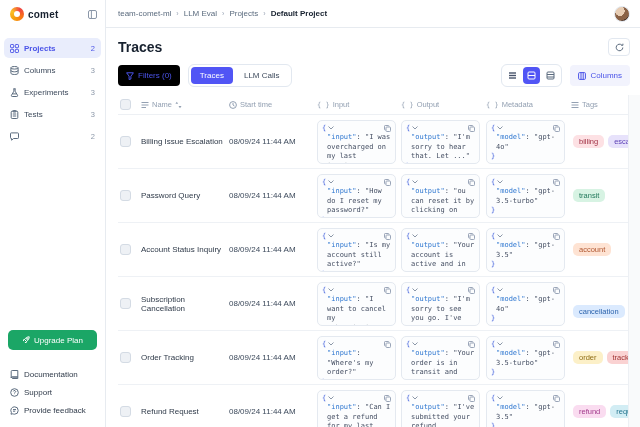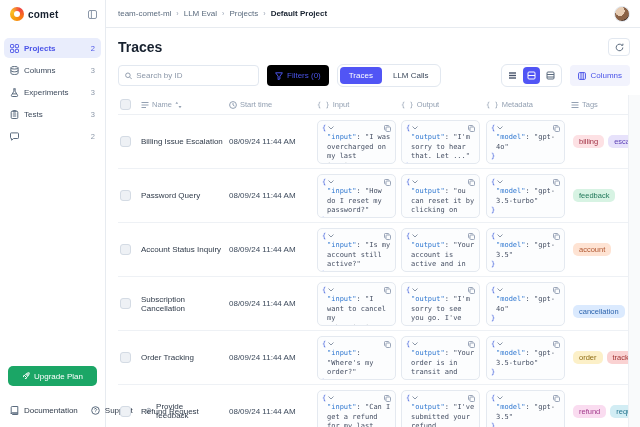--- a/index.html
+++ b/index.html
@@ -17,21 +17,21 @@
   .logo-text { font-size:10px; font-weight:bold; color:#17212f; letter-spacing:.2px; }
   .nav { margin-top:10px; padding:0 4px; display:flex; flex-direction:column; gap:2px; }
   .nav-item { height:20px; display:flex; align-items:center; gap:5px; padding:0 6px; border-radius:5px; font-size:8px; color:#3d4a5c; cursor:pointer; }
   .nav-item .cnt { margin-left:auto; color:#8b97a8; font-size:7.5px; }
   .nav-item svg { flex:0 0 auto; }
   .nav-item.active { background:#e9edfc; color:#4a53e8; font-weight:bold; }
   .nav-item.active .cnt { color:#4a53e8; font-weight:normal; }
   .side-spacer { flex:1; }
   .upgrade-btn { margin:0 8px 16px 8px; height:20px; border:none; border-radius:5px; background:#1ba666; color:#fff;
     font-size:8px; font-family:inherit; display:flex; align-items:center; justify-content:center; gap:4px; cursor:pointer; }
-  .side-footer { padding:0 4px 8px 4px; display:flex; flex-direction:row; gap:1px; }
+  .side-footer { padding:0 4px 8px 4px; display:flex; flex-direction:column; gap:1px; }
   .foot-item { height:17px; display:flex; align-items:center; gap:5px; padding:0 6px; font-size:8px; color:#2f3a49; cursor:pointer; }
 
   
   .main { flex:1; display:flex; flex-direction:column; min-width:0; }
   .topbar { height:28px; flex:0 0 28px; border-bottom:1px solid #e7ebf0; display:flex; align-items:center; padding:0 10px 0 12px; }
   .crumbs { display:flex; align-items:center; gap:5px; font-size:8px; color:#5b6b7e; }
   .crumb { cursor:pointer; }
   .crumb-sep { color:#9aa5b5; font-size:7px; }
   .crumb.current { color:#17212f; font-weight:bold; cursor:default; }
   .avatar { margin-left:auto; width:16px; height:16px; border-radius:50%; cursor:pointer;
@@ -223,29 +223,20 @@
         <svg width="9" height="9" viewBox="0 0 9 9">
             <g fill="none" stroke="#5b6b7e">
               <path d="M7.8 4.5 a3.3 3.3 0 1 1 -1 -2.4"></path>
               <path d="M7.9 0.7 V2.3 H6.3"></path>
             </g>
           </svg>
       </button>
     </div>
 
     <div class="toolbar">
-      <div class="search-box">
-        <svg width="8" height="8" viewBox="0 0 8 8">
-            <g fill="none" stroke="#8b97a8">
-              <circle cx="3.2" cy="3.2" r="2.5"></circle>
-              <line x1="5.2" y1="5.2" x2="7.4" y2="7.4"></line>
-            </g>
-          </svg>
-        <input type="text" placeholder="Search by ID" style="">
-      </div>
       <button class="filters-btn">
         <svg width="8" height="8" viewBox="0 0 8 8">
             <path d="M0.6 0.8 H7.4 L4.9 4.2 V7 L3.1 7.6 V4.2 Z" fill="none" stroke="#4a53e8"></path>
           </svg>
         <span>Filters (0)</span>
       </button>
       <div class="seg">
         <button class="seg-btn active">Traces</button>
         <button class="seg-btn">LLM Calls</button>
       </div>
@@ -472,21 +463,21 @@
                         <path d="M1.6 5 H1.2 A0.7 0.7 0 0 1 0.5 4.3 V1.2 A0.7 0.7 0 0 1 1.2 0.5 H4.3 A0.7 0.7 0 0 1 5 1.2 V1.6"></path>
                       </g>
                     </svg>
         </div>
         <div class="cb-body"><span class="jkey">model</span><span>: </span><span class="jval">gpt-3.5-turbo</span></div>
         <div class="brace">}</div>
       </div>
     </div>
 
     <div class="cell c-tags">
-                <span class="tag" style="background: rgb(215, 243, 227); color: rgb(34, 121, 91);">feedback</span>
+                <span class="tag" style="background: rgb(215, 243, 227); color: rgb(34, 121, 91);">transit</span>
               </div>
   </div>
 
   <div class="trow">
     <div class="cell c-check">
                 <span class="checkbox"></span>
               </div>
     <div class="cell c-name">Account Status Inquiry</div>
     <div class="cell c-time">08/09/24 11:44 AM</div>
 

